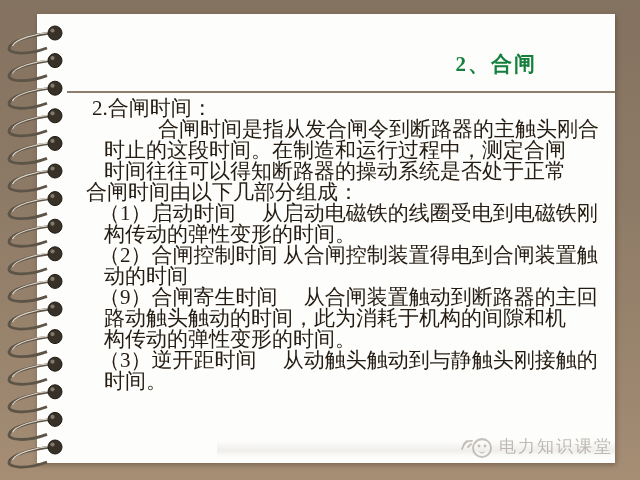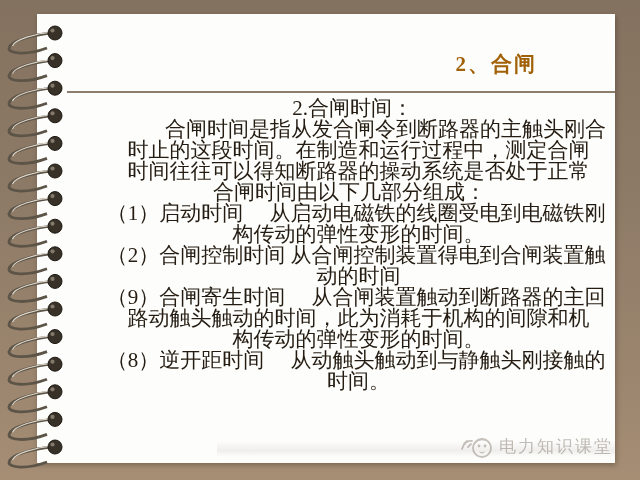--- a/index.html
+++ b/index.html
@@ -15,32 +15,31 @@
     box-shadow:1px 2px 5px rgba(40,30,20,.35);
   }
   .paper::after{ 
     content:"";position:absolute;left:180px;right:0;bottom:6px;height:16px;
     background:linear-gradient(180deg,rgba(120,110,100,0) 0%,rgba(120,110,100,.10) 60%,rgba(120,110,100,0) 100%);
     pointer-events:none;
   }
   .spiral{position:absolute;left:0;top:0;width:80px;height:480px;}
   .slide-title{
     position:absolute;right:78px;top:36px;
-    font-size:21px;font-weight:bold;color:#a16207;letter-spacing:2px;
+    font-size:21px;font-weight:bold;color:#15803d;letter-spacing:2px;
     white-space:nowrap;
   }
   .divider{
     position:absolute;left:30px;right:0;top:77px;height:0;
     border-top:2px solid #8d7d6d;
   }
   .content{
     position:absolute;left:48px;top:84px;width:528px;
     font-size:21px;line-height:21px;color:#241c12;
     letter-spacing:0px;
-    text-align:center;
   }
   .ln{white-space:nowrap;}
   .ind-a{margin-left:7px;}
   .ind-b{margin-left:73px;}
   .ind-c{margin-left:19px;}
   .ind-d{margin-left:1px;}
   .ind-e{margin-left:14px;}
   .watermark{
     position:absolute;right:2px;bottom:3px;
     display:flex;align-items:center;gap:4px;
@@ -68,21 +67,21 @@
       <div class="ln ind-c">时止的这段时间。在制造和运行过程中，测定合闸</div>
       <div class="ln ind-c">时间往往可以得知断路器的操动系统是否处于正常</div>
       <div class="ln ind-d">合闸时间由以下几部分组成：</div>
       <div class="ln ind-e">（1）启动时间　 从启动电磁铁的线圈受电到电磁铁刚</div>
       <div class="ln ind-c">构传动的弹性变形的时间。</div>
       <div class="ln ind-e">（2）合闸控制时间 从合闸控制装置得电到合闸装置触</div>
       <div class="ln ind-c">动的时间</div>
       <div class="ln ind-e">（9）合闸寄生时间　 从合闸装置触动到断路器的主回</div>
       <div class="ln ind-c">路动触头触动的时间，此为消耗于机构的间隙和机</div>
       <div class="ln ind-c">构传动的弹性变形的时间。</div>
-      <div class="ln ind-e">（8）逆开距时间　 从动触头触动到与静触头刚接触的</div>
+      <div class="ln ind-e">（3）逆开距时间　 从动触头触动到与静触头刚接触的</div>
       <div class="ln ind-c">时间。</div>
     </div>
 
     <div class="watermark">
       <svg width="36" height="28" viewBox="0 0 36 28">
         <g fill="none" stroke="#c6c2bb" stroke-width="1.8" stroke-linecap="round">
           <path d="M3,17 Q6,8 13,9"></path>
           <path d="M5,12 L8,9 M9,15 L12,12"></path>
           <circle cx="23" cy="16" r="9"></circle>
           <path d="M16,11 Q20,6 27,8"></path>

